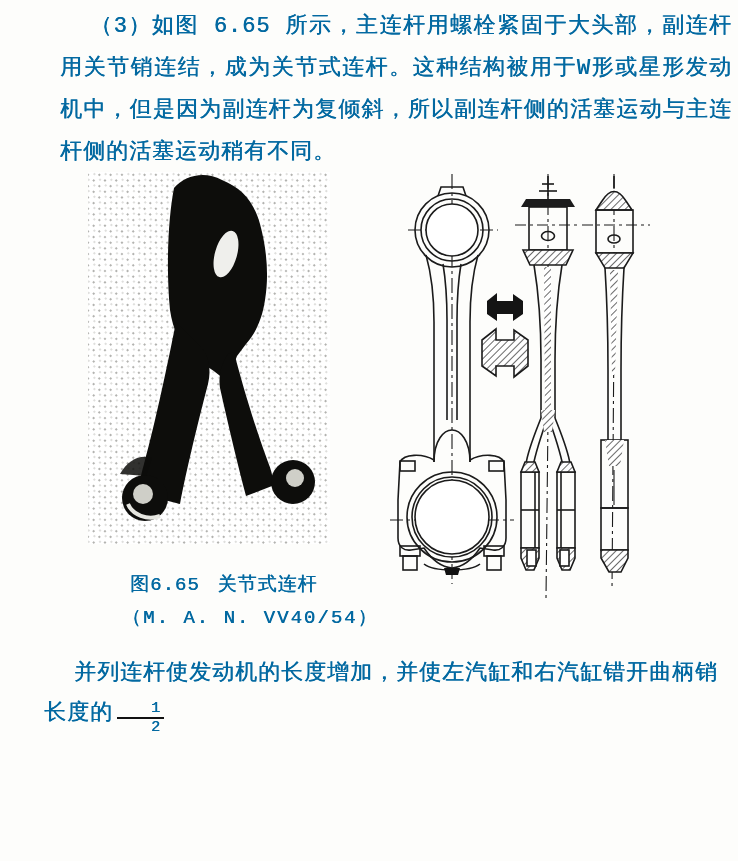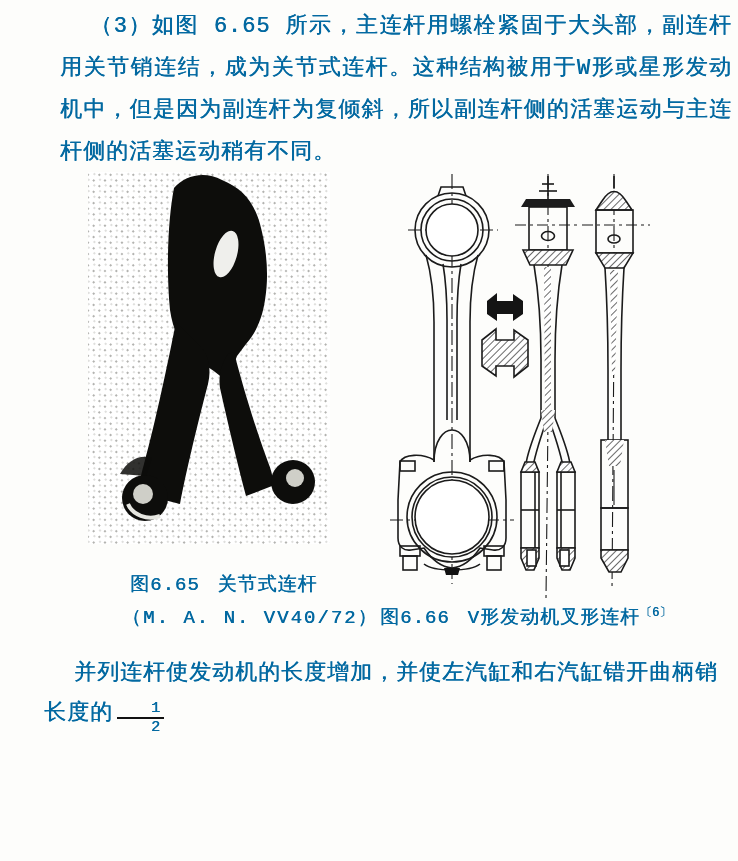--- a/index.html
+++ b/index.html
@@ -146,22 +146,19 @@
       <rect x="213" y="338" width="27" height="42"></rect>
       <path d="M217,270 L236,270 L232,296 L221,296 Z" fill="url(#hat)" stroke="none"></path>
       <line x1="226" y1="300" x2="226" y2="335" stroke-width="1.1"></line>
       <path d="M213,380 h27 v8 l-7,14 h-12 l-8,-14 z" fill="url(#hat)"></path>
     </g>
   </svg>
 
   <div class="cap" id="cap65a">
     <span class="cap-label">图6.65</span><span>关节式连杆</span>
   </div>
-  <div class="cap" id="cap65b">（M. A. N. VV40/72）</div>
-  <div class="cap" id="cap66">
-    <span class="cap-label">图6.66</span><span>V形发动机叉形连杆</span><sup class="cap-ref">〔6〕</sup>
-  </div>
+  <div class="cap" id="cap65b">（M. A. N. VV40/54）</div>
 
   <p class="para" id="p2">
     <span>并列连杆使发动机的长度增加，并使左汽缸和右汽缸错开曲柄销长度的</span><span class="frac"><span class="num">1</span><span class="den">2</span></span>
   </p>
 
 </div>
 
 </body></html>

